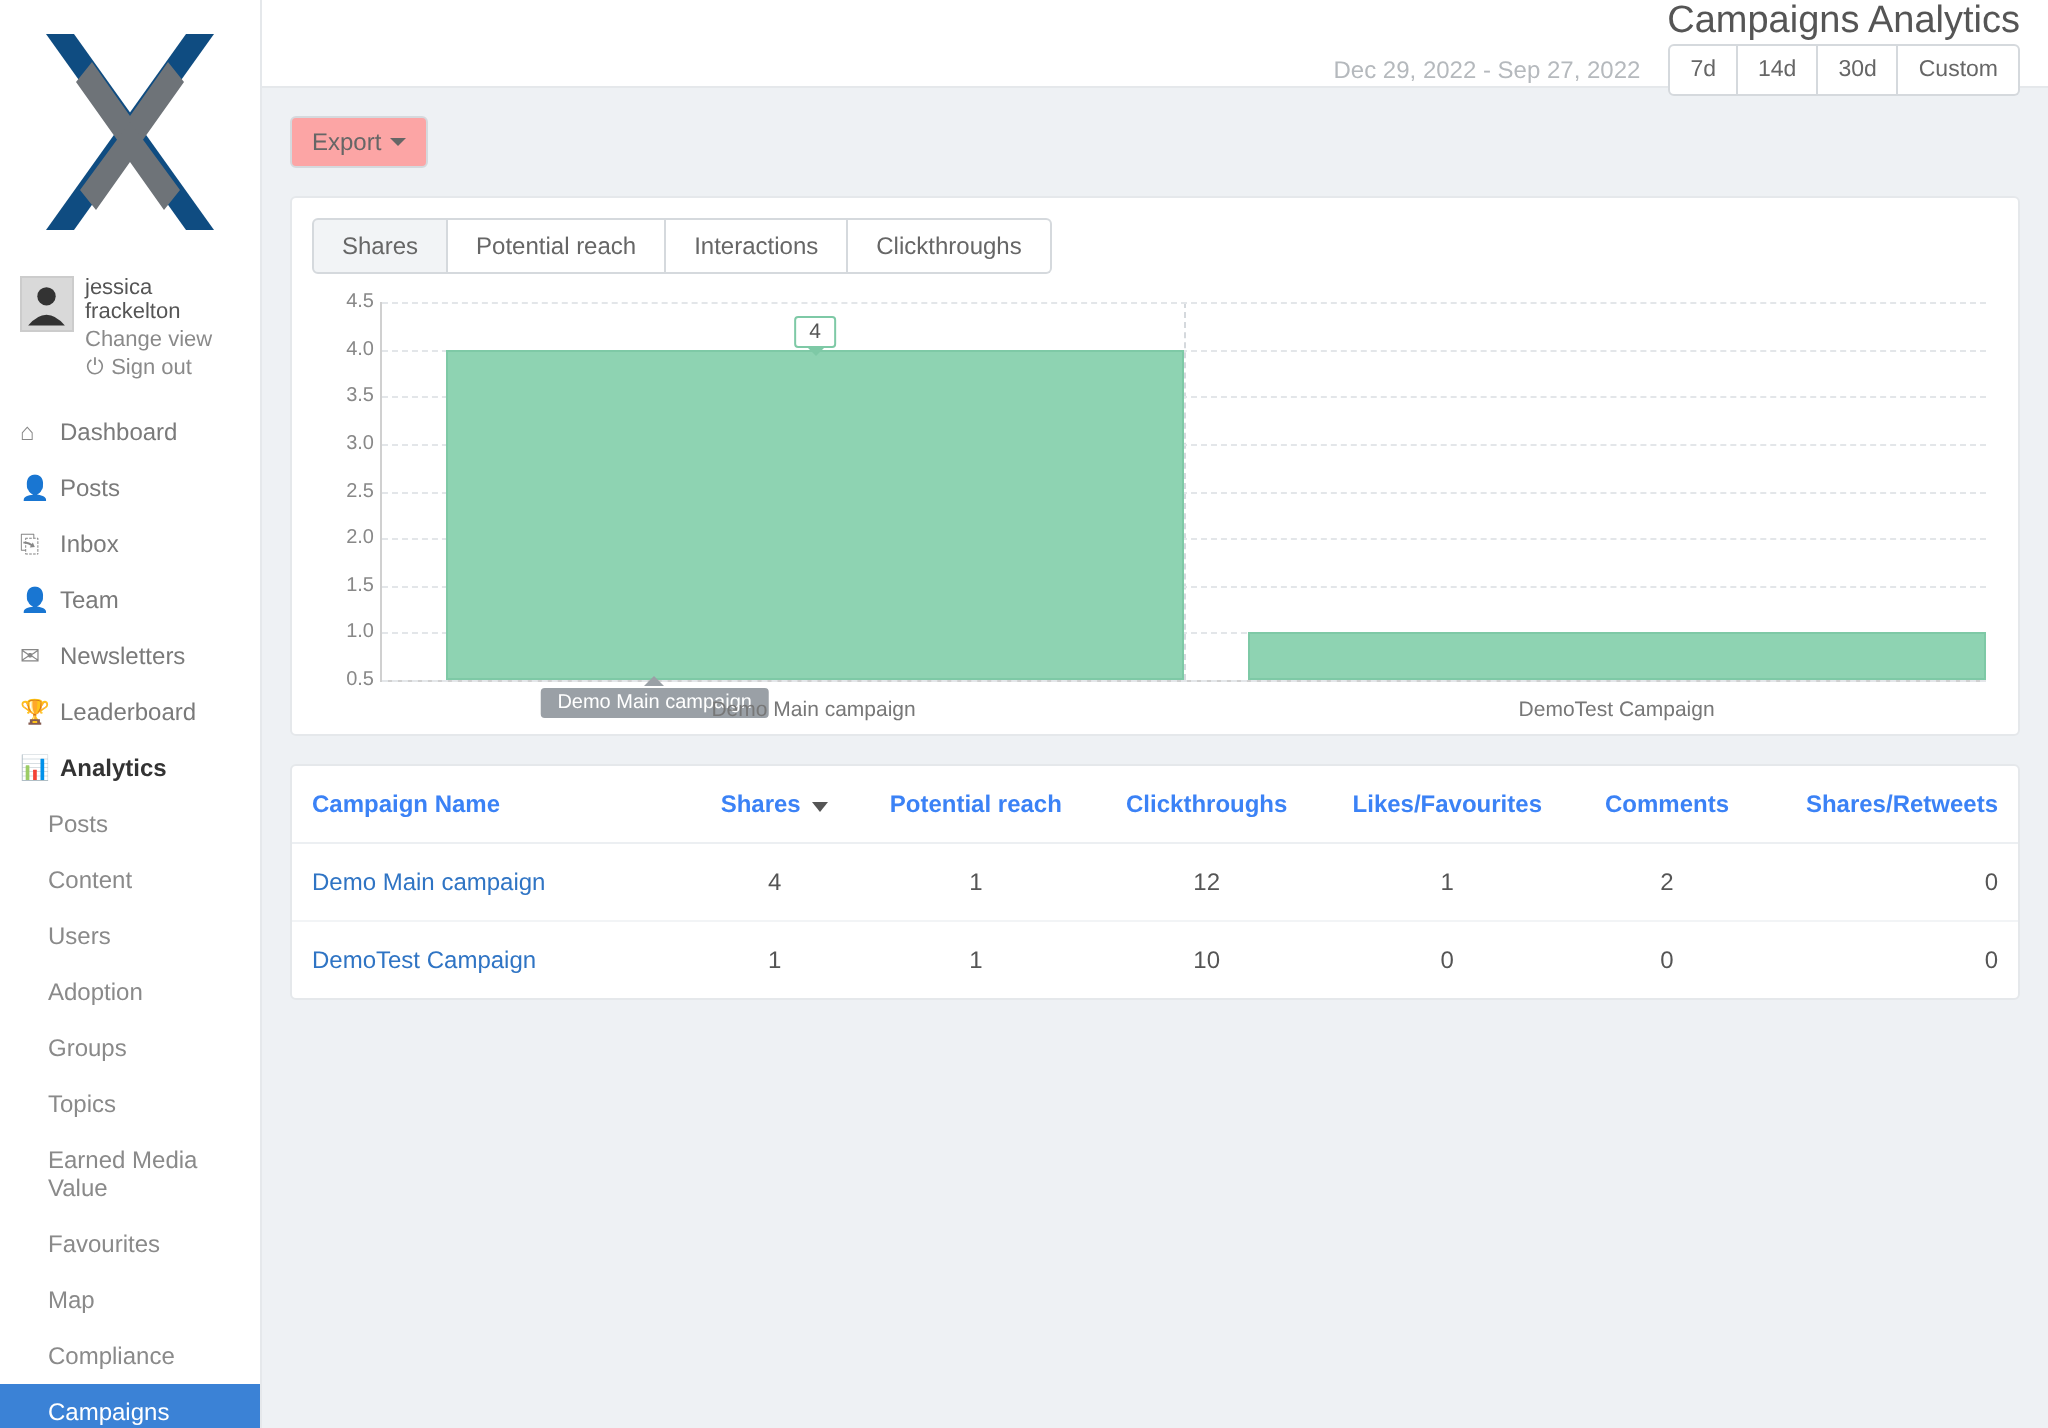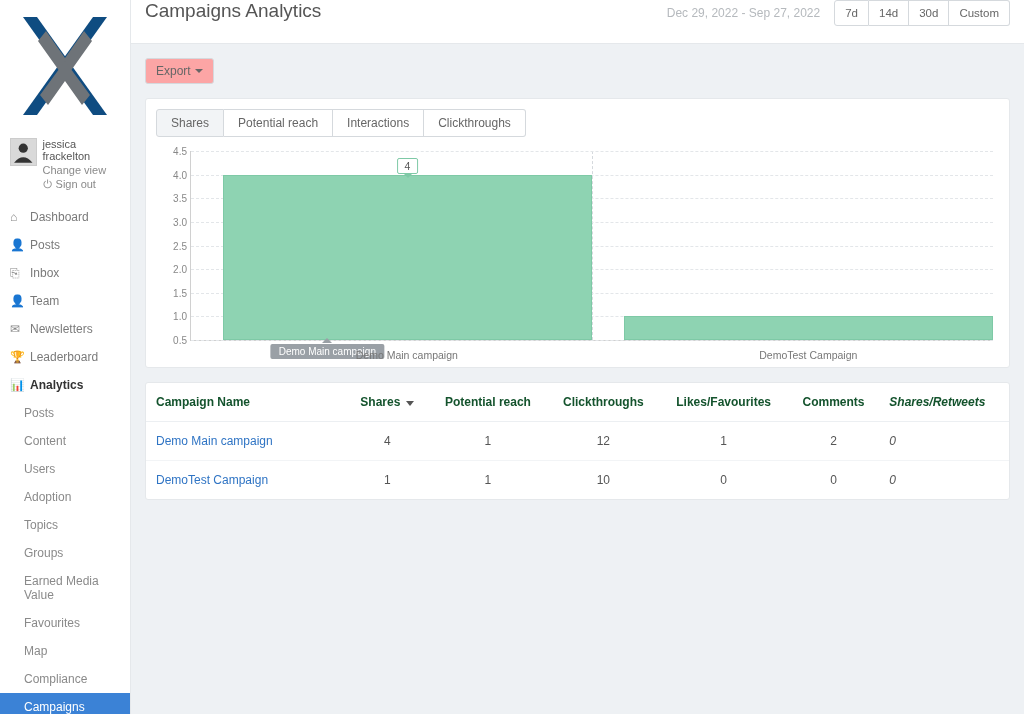--- a/index.html
+++ b/index.html
@@ -72,22 +72,23 @@
     margin-left: 131px;
     height: 714px;
     overflow: hidden;
   }
   .topbar {
     background:#fff;
     border-bottom:1px solid #e5e8eb;
     height: 44px;
     padding: 0 14px;
     display:flex;
-    align-items:flex-start;
+    align-items:flex-end;
     justify-content:space-between;
+    flex-direction:column;
   }
   .page-title { font-size:19px; color:#555; font-weight:400; }
   .top-right { display:flex; align-items:center; gap:14px; }
   .date-range { color:#b5b9bd; font-size:12px; }
   .btn-group { display:flex; }
   .btn-group button {
     background:#fff;
     border:1px solid #d5d9dd;
     color:#666;
     font-size:11.5px;
@@ -203,25 +204,25 @@
   .table-panel {
     background:#fff;
     border:1px solid #e5e8eb;
     border-radius:3px;
     margin-top:14px;
   }
   table { width:100%; border-collapse:collapse; font-size:12px; }
   thead th {
     text-align:left;
     font-weight:600;
-    color:#14532d;
+    color:#3b82f6;
     padding:12px 10px;
     border-bottom:1px solid #eceff2;
   }
-  thead th.num, tbody td.num { text-align:left;font-style:italic; }
+  thead th.num, tbody td.num { text-align:right; }
   thead th.ctr, tbody td.ctr { text-align:center; }
   tbody td {
     padding:12px 10px;
     border-bottom:1px solid #f2f4f6;
     color:#555;
   }
   tbody tr:last-child td { border-bottom:none; }
   .link { color:#2f74c4; cursor:pointer; }
   .sort-arrow {
     display:inline-block; margin-left:6px;
@@ -289,22 +290,22 @@
       <li class="active">
         <span class="ico">📊</span>
         <span>Analytics</span>
       </li>
     </ul>
   <ul class="subnav" id="subnav">
       <li>Posts</li>
       <li>Content</li>
       <li>Users</li>
       <li>Adoption</li>
+      <li>Groups</li>
       <li>Topics</li>
-      <li>Groups</li>
       <li>Earned Media Value</li>
       <li>Favourites</li>
       <li>Map</li>
       <li>Compliance</li>
       <li class="active">Campaigns</li>
     </ul>
 </aside>
 
 <main class="main">
   <div class="topbar">

